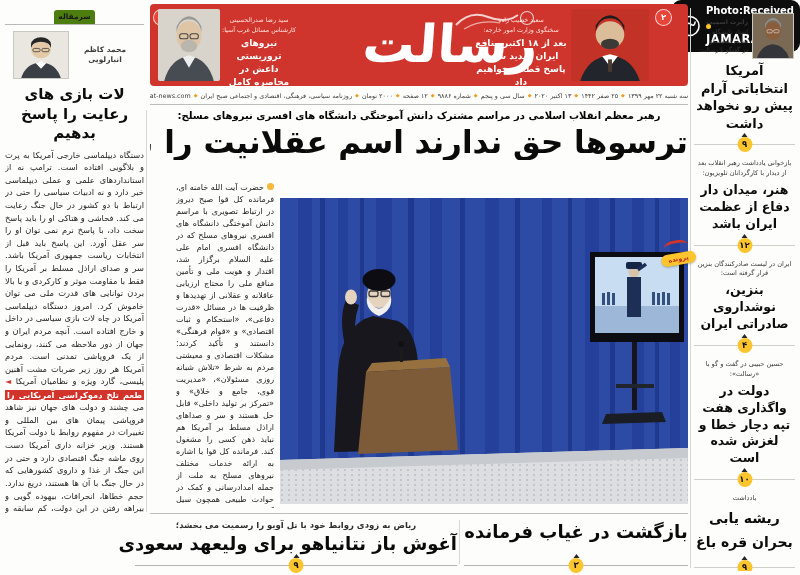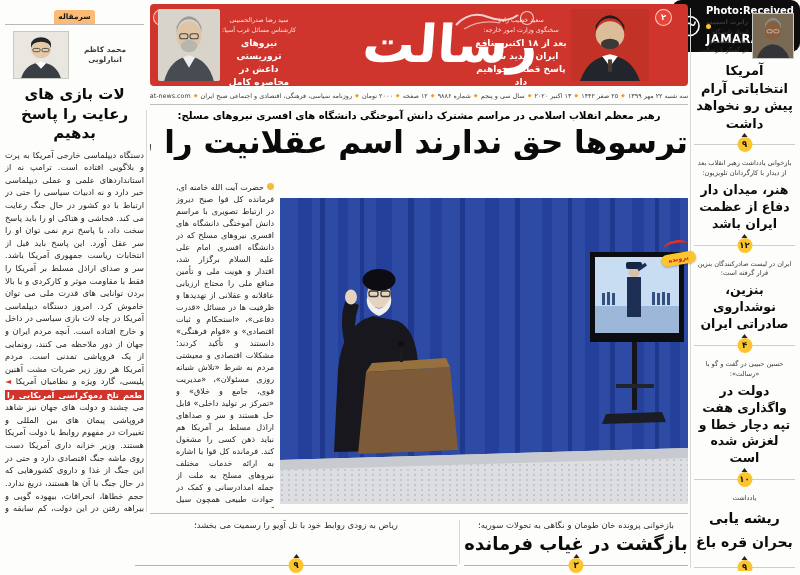--- a/index.html
+++ b/index.html
@@ -1,20 +1,20 @@
 <!DOCTYPE html>
 <html lang="fa" dir="rtl"><head>
 <meta charset="utf-8">
 <style>
   html,body{margin:0;padding:0}
   body{width:800px;height:575px;position:relative;background:#fdfdfb;overflow:hidden;
        font-family:"DejaVu Sans",sans-serif;direction:rtl;color:#161616}
   .abs{position:absolute}
   
-  .ytab{display:inline-block;background:#fdba74;color:#1a1a1a;font-size:7.5px;font-weight:bold;
+  .ytab{display:inline-block;background:#4d7c0f;color:#1a1a1a;font-size:7.5px;font-weight:bold;
         padding:2px 4px 3px;border-radius:3px 3px 0 0}
   .tabwrap{text-align:center;border-bottom:1px solid #b9b9b9}
   .pg-badge{position:relative;width:15px;height:15px;border-radius:50%;background:#fcc42d;color:#141414;
             font-size:8.5px;font-weight:bold;line-height:15px;text-align:center;display:inline-block}
   .pg-badge::before{content:"";position:absolute;top:-4px;left:4.5px;border-left:3px solid transparent;
             border-right:3px solid transparent;border-bottom:4px solid #272727}
   .m-badge{width:15px;height:15px;border-radius:50%;background:#e8453a;border:1px solid rgba(255,255,255,.75);
            color:#fff;font-size:8.5px;font-weight:bold;line-height:15px;text-align:center;position:absolute}
   .vline{position:absolute;width:1px;background:#d7d7d3}
   .hline{position:absolute;height:1px;background:#bdbdb9}
@@ -52,21 +52,21 @@
   
   #lead-kicker{left:150px;top:110px;width:538px;text-align:center;font-size:10px;font-weight:bold;color:#000}
   #lead-headline{left:150px;top:124px;width:538px;text-align:center;font-size:31px;font-weight:800;
                  color:#0a0a0a;white-space:nowrap;overflow:hidden;letter-spacing:-.5px}
   #lead-row{left:150px;top:182px;width:538px;display:flex;direction:rtl;gap:6px}
   #lead-body{width:98px;height:326px;overflow:hidden;font-size:8px;line-height:1.5;text-align:justify;color:#222;order:2}
   #lead-photo-wrap{order:1;margin-top:16px}
   .ybullet{display:inline-block;width:7px;height:7px;border-radius:50%;background:#f6b93b;margin-left:3px}
   
   .bot-sec{position:absolute;top:518px;height:47px;border-bottom:1px solid #b3b3af;text-align:center}
-  .bot-kicker{font-size:8.5px;font-weight:normal;color:#2e2e2e;margin-top:2px}
+  .bot-kicker{font-size:8.5px;font-weight:bold;color:#2e2e2e;margin-top:2px}
   .bot-headline{font-size:18px;font-weight:800;color:#0a0a0a;margin-top:3px;white-space:nowrap}
   .bot-badge{position:absolute;bottom:-8px;left:50%;transform:translateX(-50%)}
   
   #sidebar{left:694px;top:4px;width:101px;height:567px;overflow:hidden}
   .sb-item{position:relative;border-bottom:1px solid #cfcfca;padding:4px 1px 12px;margin-bottom:10px;text-align:center}
   .sb-badge{position:absolute;bottom:-8px;left:50%;transform:translateX(-50%)}
   .sb-kicker{font-size:6.6px;color:#3a3a3a;line-height:1.5}
   .sb-headline{font-size:12.5px;font-weight:800;color:#0c0c0c;line-height:1.35;margin-top:3px}
   .sb-row{display:flex;direction:rtl;gap:4px;align-items:center;margin-bottom:2px}
   .sb-photo{width:40px;height:44px;border:1px solid #c9c9c4;flex:none}
@@ -254,25 +254,25 @@
       <rect x="120" y="148" width="3" height="16" fill="#1b1b1b"></rect>
       <circle cx="121" cy="146" r="3" fill="#101010"></circle>
     </svg>
   </div>
 </div>
 
 <div class="hline" style="left:150px;top:513px;width:538px"></div>
 
 <div class="bot-sec" style="left:135px;width:322px">
   <div class="bot-kicker">ریاض به زودی روابط خود با تل آویو را رسمیت می بخشد؛</div>
+  <div class="bot-headline">آغوش باز نتانیاهو برای ولیعهد سعودی</div>
   <span class="pg-badge bot-badge">۹</span>
 </div>
 <div class="vline" style="left:459px;top:520px;height:44px"></div>
 <div class="bot-sec" style="left:464px;width:224px">
-  <div class="bot-kicker">بازخوانی پرونده خان طومان و نگاهی به تحولات سوریه؛</div>
   <div class="bot-headline">بازگشت در غیاب فرمانده</div>
   <span class="pg-badge bot-badge">۳</span>
 </div>
 
 <div class="vline" style="left:690px;top:8px;height:560px"></div>
 <div id="sidebar" class="abs">
 
   <div class="sb-item" style="margin-top:5px">
     <div class="sb-row">
       <div class="sb-photo">

